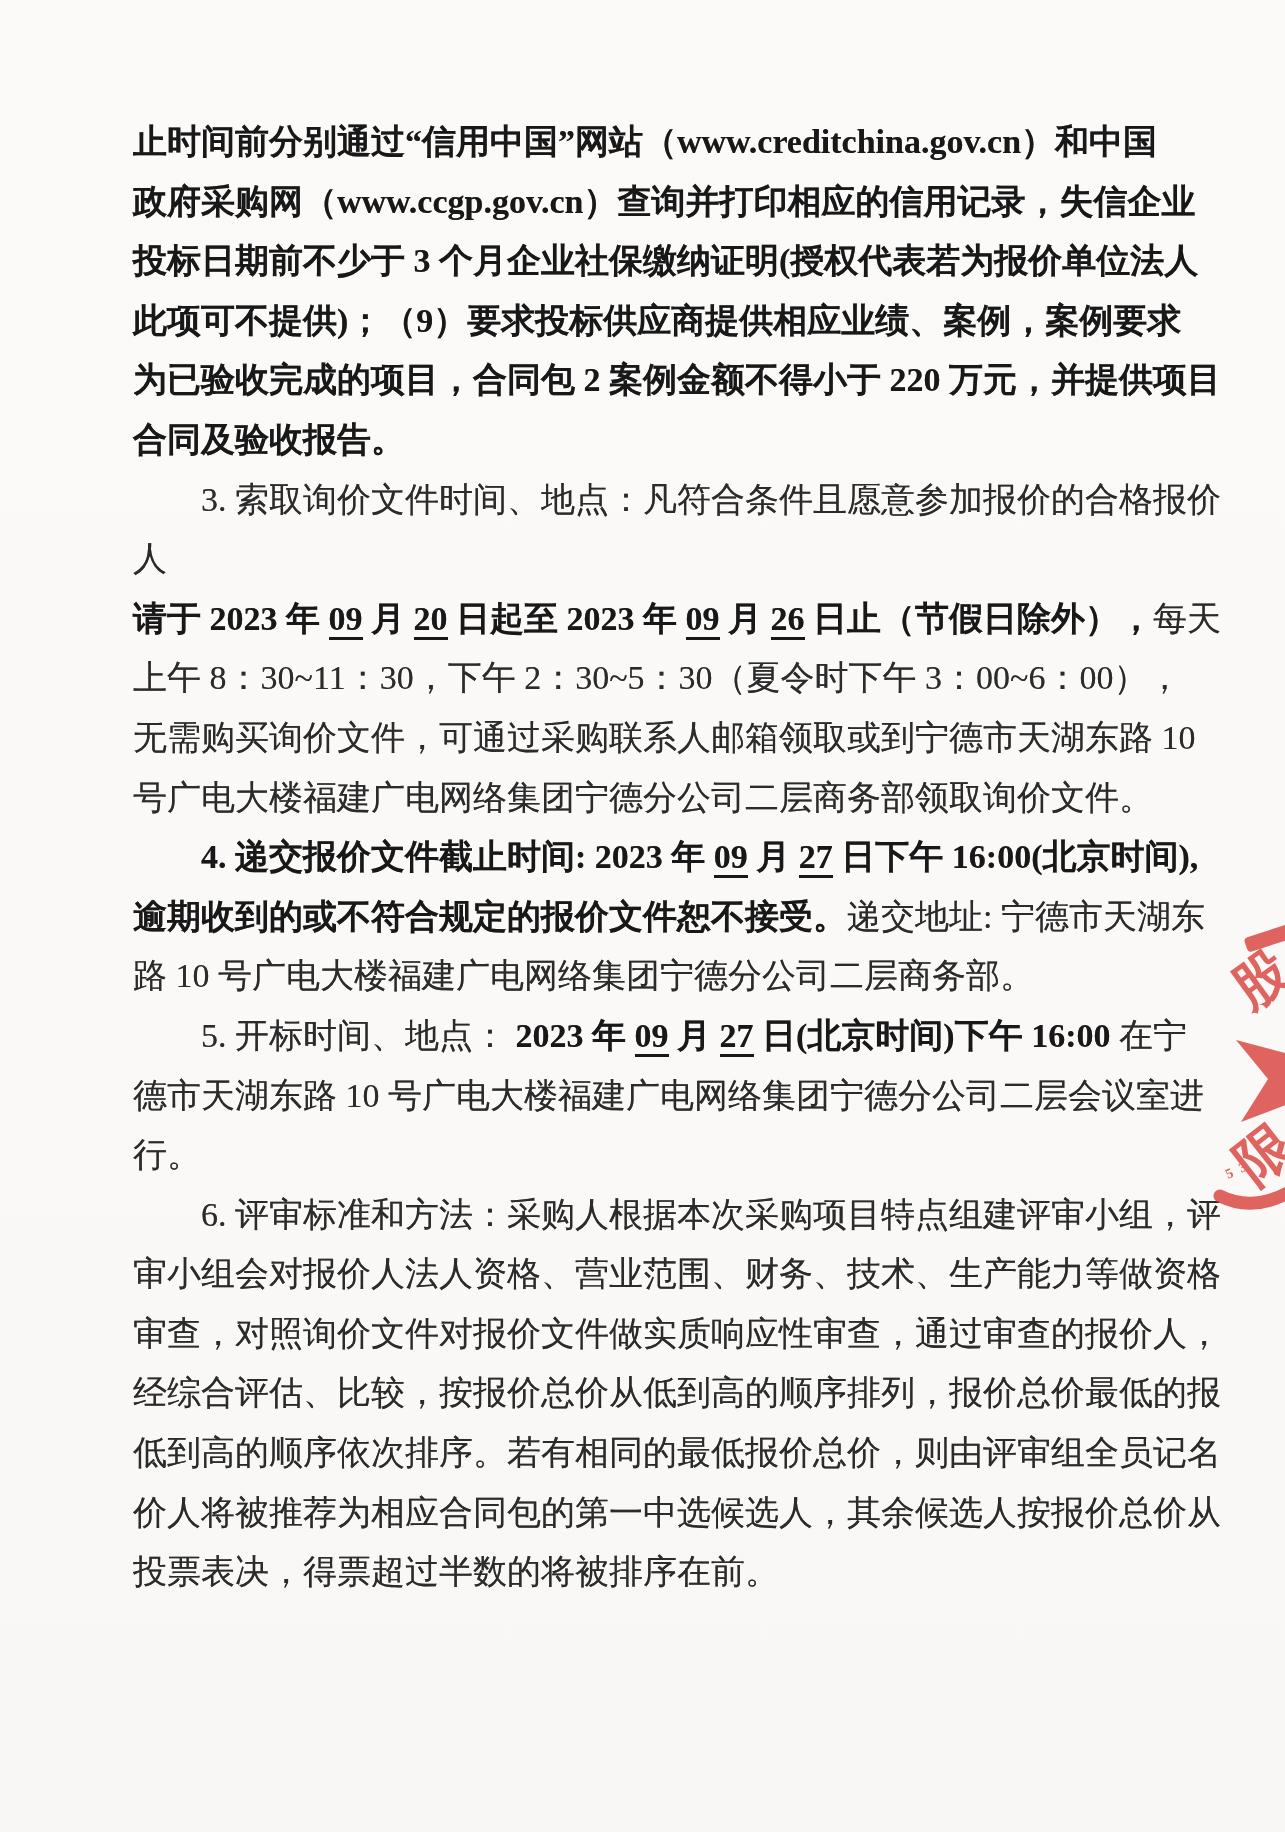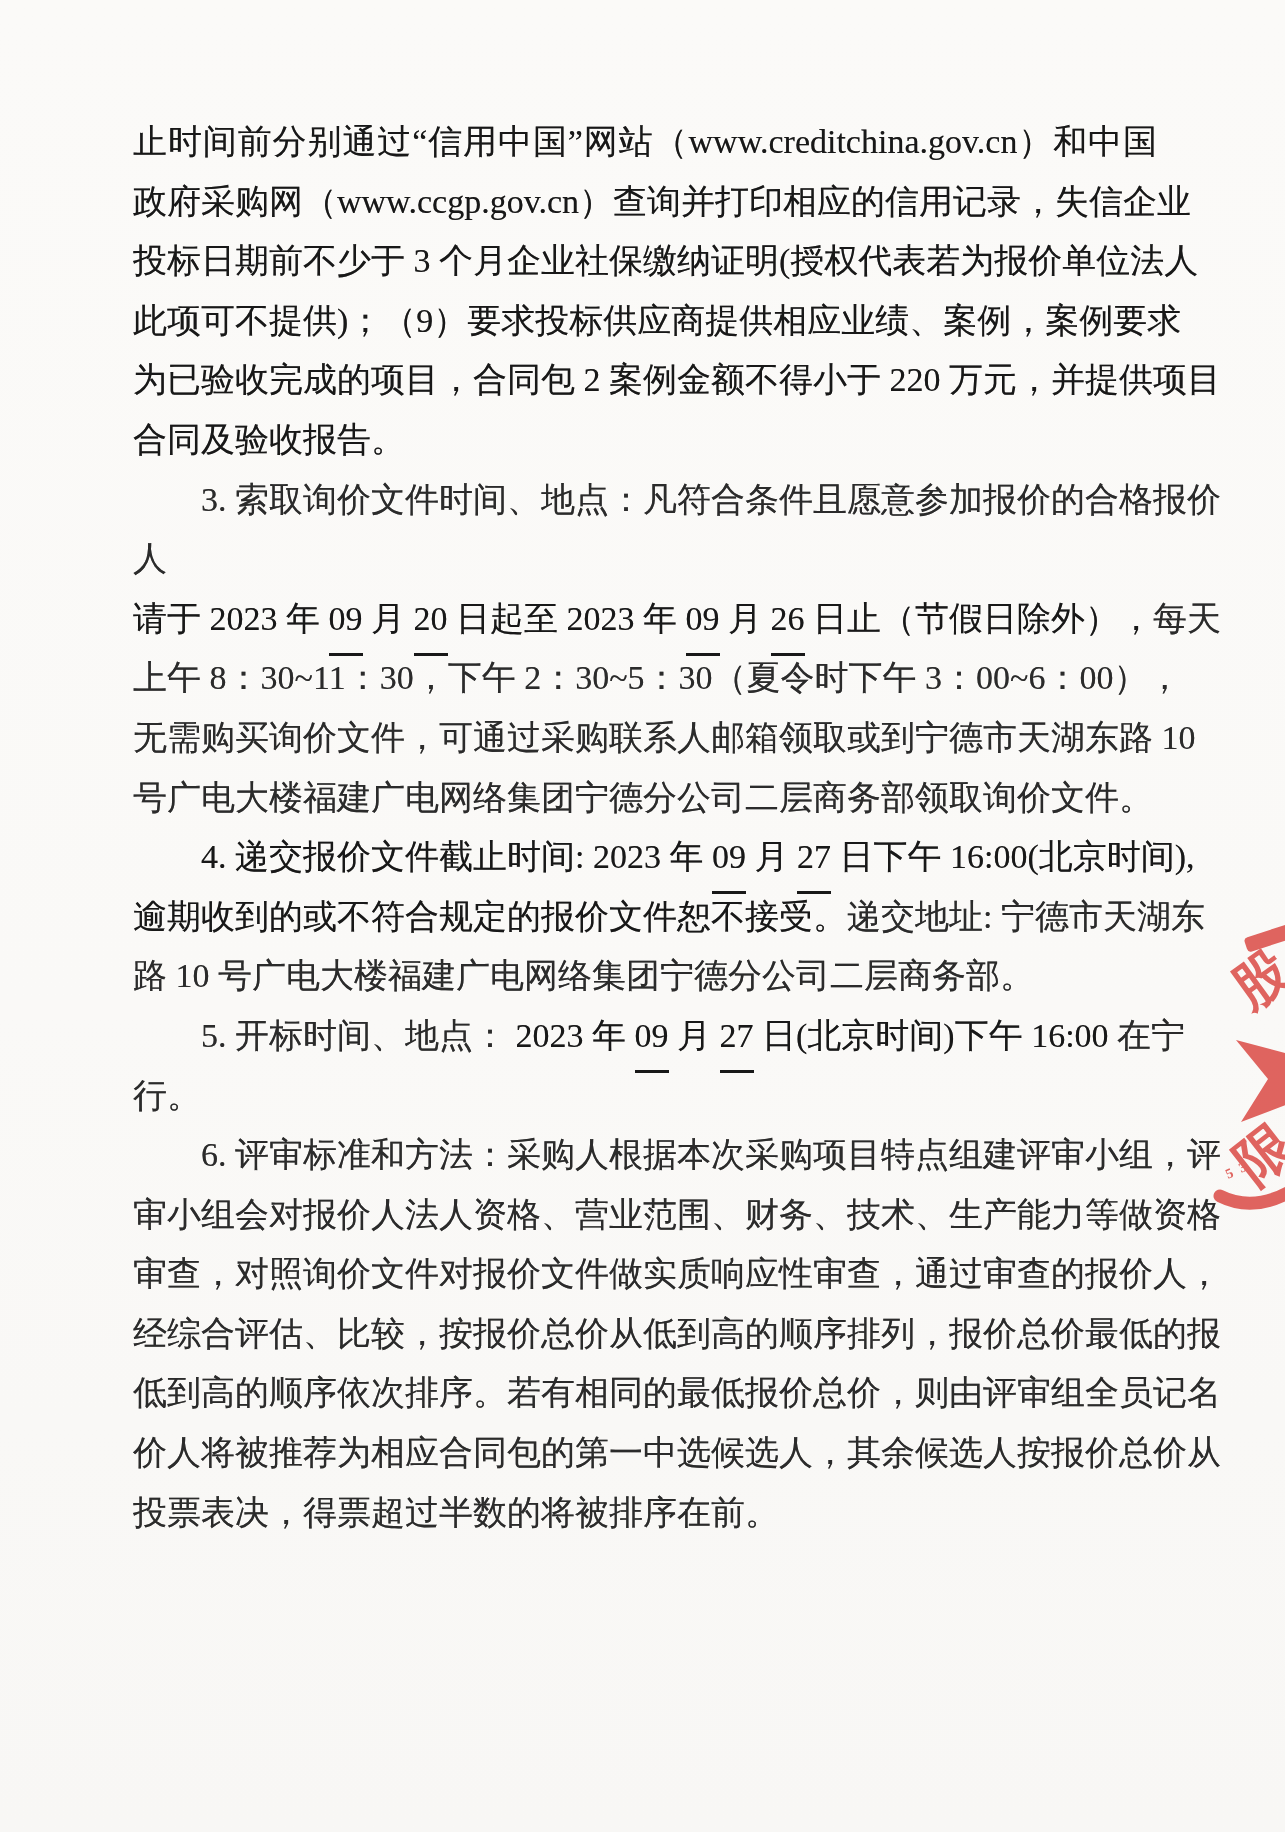--- a/index.html
+++ b/index.html
@@ -21,22 +21,22 @@
   .line{
     height:59.6px;line-height:59.6px;
     font-size:34px;
     white-space:nowrap;
     text-align:justify;
     text-align-last:justify;
     text-shadow:0 0 .5px rgba(45,45,45,.6);
   }
   .line.end{text-align-last:left;}
   .line.indent{text-indent:68px;}
-  .b{font-weight:400;color:#181818;}
-  .u{border-bottom:3px solid currentColor;padding-bottom:16px;}
+  .b{font-weight:700;color:#181818;}
+  .u{border-bottom:3px solid currentColor;padding-bottom:0px;}
   .stamp-svg{position:absolute;left:0;top:0;pointer-events:none;opacity:.87;}
   .stamp-svg text{font-family:"Liberation Serif","DejaVu Serif",serif;font-weight:700;}
 </style>
 </head>
 <body>
 
 <div class="page">
 
   <div class="textblock">
       <div class="line"><span class="b">止时间前分别通过“信用中国”网站（www.creditchina.gov.cn）和中国</span></div>
@@ -48,20 +48,21 @@
       <div class="line indent"><span>3. 索取询价文件时间、地点：凡符合条件且愿意参加报价的合格报价</span></div>
       <div class="line end"><span>人</span></div>
       <div class="line"><span class="b">请于 2023 年 </span><span class="b u">09</span><span class="b"> 月 </span><span class="b u">20</span><span class="b"> 日起至 2023 年 </span><span class="b u">09</span><span class="b"> 月 </span><span class="b u">26</span><span class="b"> 日止（节假日除外），</span><span>每天</span></div>
       <div class="line"><span>上午 8：30~11：30，下午 2：30~5：30（夏令时下午 3：00~6：00），</span></div>
       <div class="line"><span>无需购买询价文件，可通过采购联系人邮箱领取或到宁德市天湖东路 10</span></div>
       <div class="line end"><span>号广电大楼福建广电网络集团宁德分公司二层商务部领取询价文件。</span></div>
       <div class="line indent"><span class="b">4. 递交报价文件截止时间: 2023 年 </span><span class="b u">09</span><span class="b"> 月 </span><span class="b u">27</span><span class="b"> 日下午 16:00(北京时间),</span></div>
       <div class="line"><span class="b">逾期收到的或不符合规定的报价文件恕不接受。</span><span>递交地址: 宁德市天湖东</span></div>
       <div class="line end"><span>路 10 号广电大楼福建广电网络集团宁德分公司二层商务部。</span></div>
       <div class="line indent"><span>5. 开标时间、地点： </span><span class="b">2023 年 </span><span class="b u">09</span><span class="b"> 月 </span><span class="b u">27</span><span class="b"> 日(北京时间)下午 16:00 </span><span>在宁</span></div>
+      <div class="line"><span>德市天湖东路 10 号广电大楼福建广电网络集团宁德分公司二层会议室进</span></div>
       <div class="line end"><span>行。</span></div>
       <div class="line indent"><span>6. 评审标准和方法：采购人根据本次采购项目特点组建评审小组，评</span></div>
       <div class="line"><span>审小组会对报价人法人资格、营业范围、财务、技术、生产能力等做资格</span></div>
       <div class="line"><span>审查，对照询价文件对报价文件做实质响应性审查，通过审查的报价人，</span></div>
       <div class="line"><span>经综合评估、比较，按报价总价从低到高的顺序排列，报价总价最低的报</span></div>
       <div class="line"><span>低到高的顺序依次排序。若有相同的最低报价总价，则由评审组全员记名</span></div>
       <div class="line"><span>价人将被推荐为相应合同包的第一中选候选人，其余候选人按报价总价从</span></div>
       <div class="line end"><span>投票表决，得票超过半数的将被排序在前。</span></div>
     </div>
 

